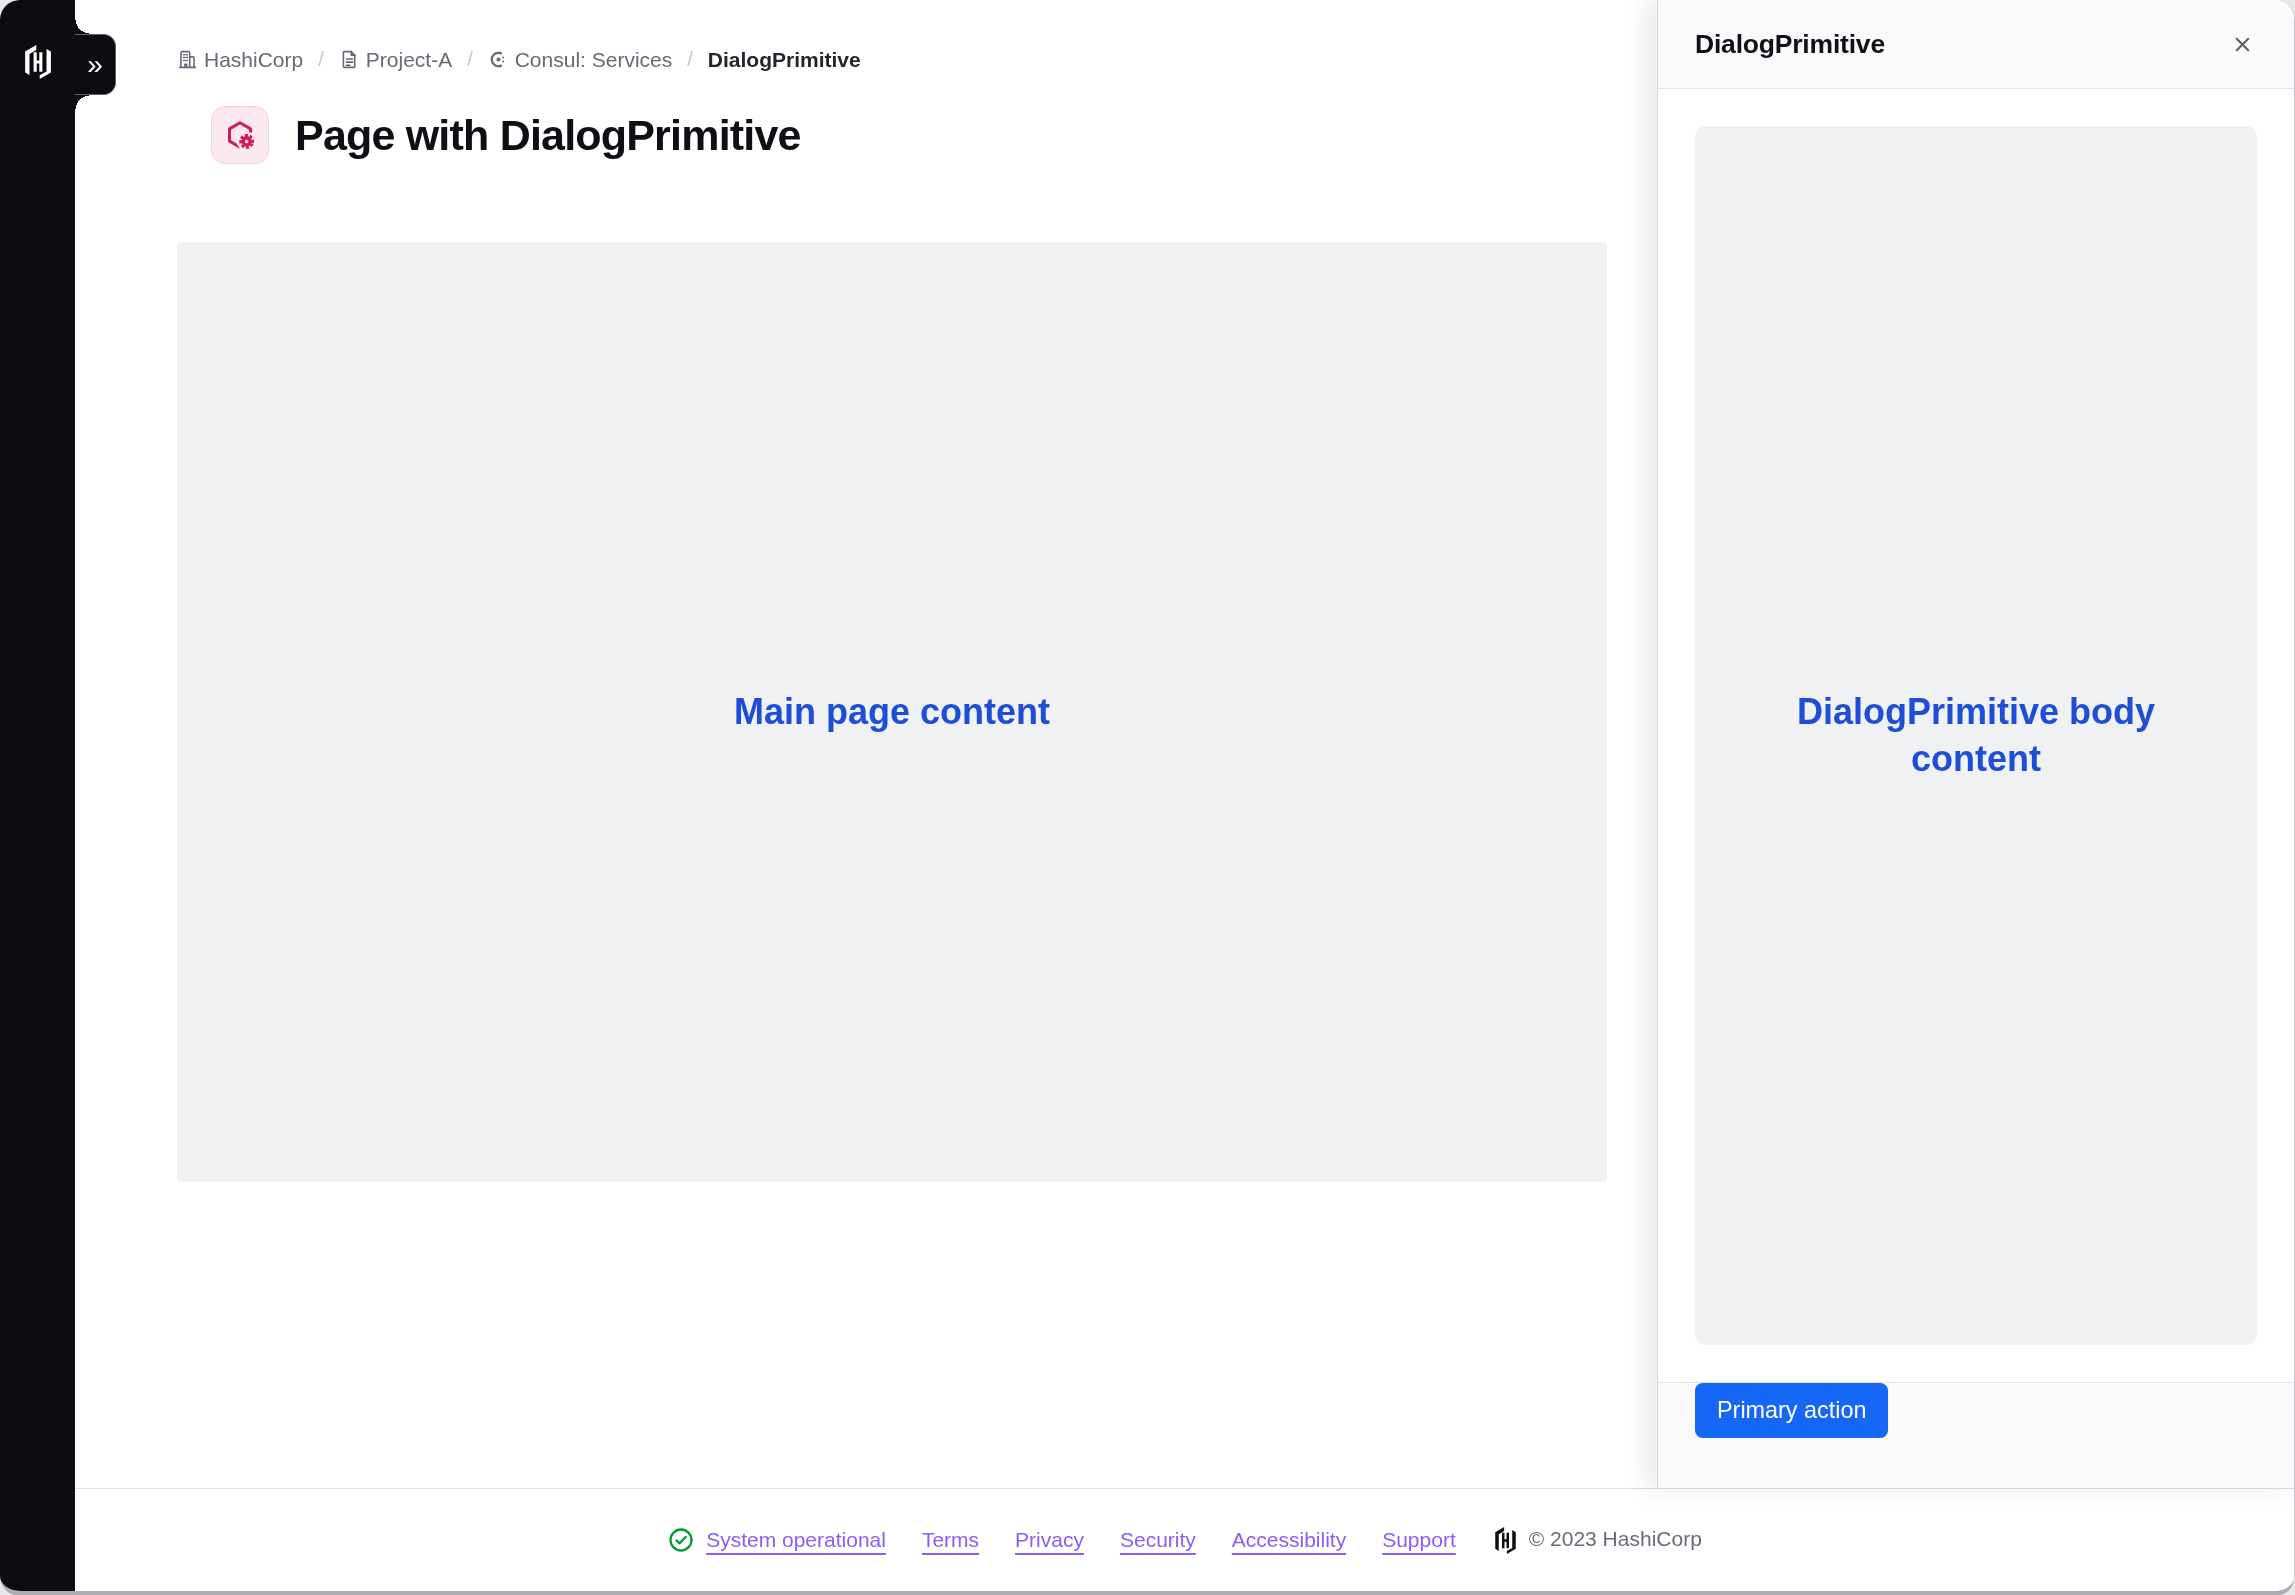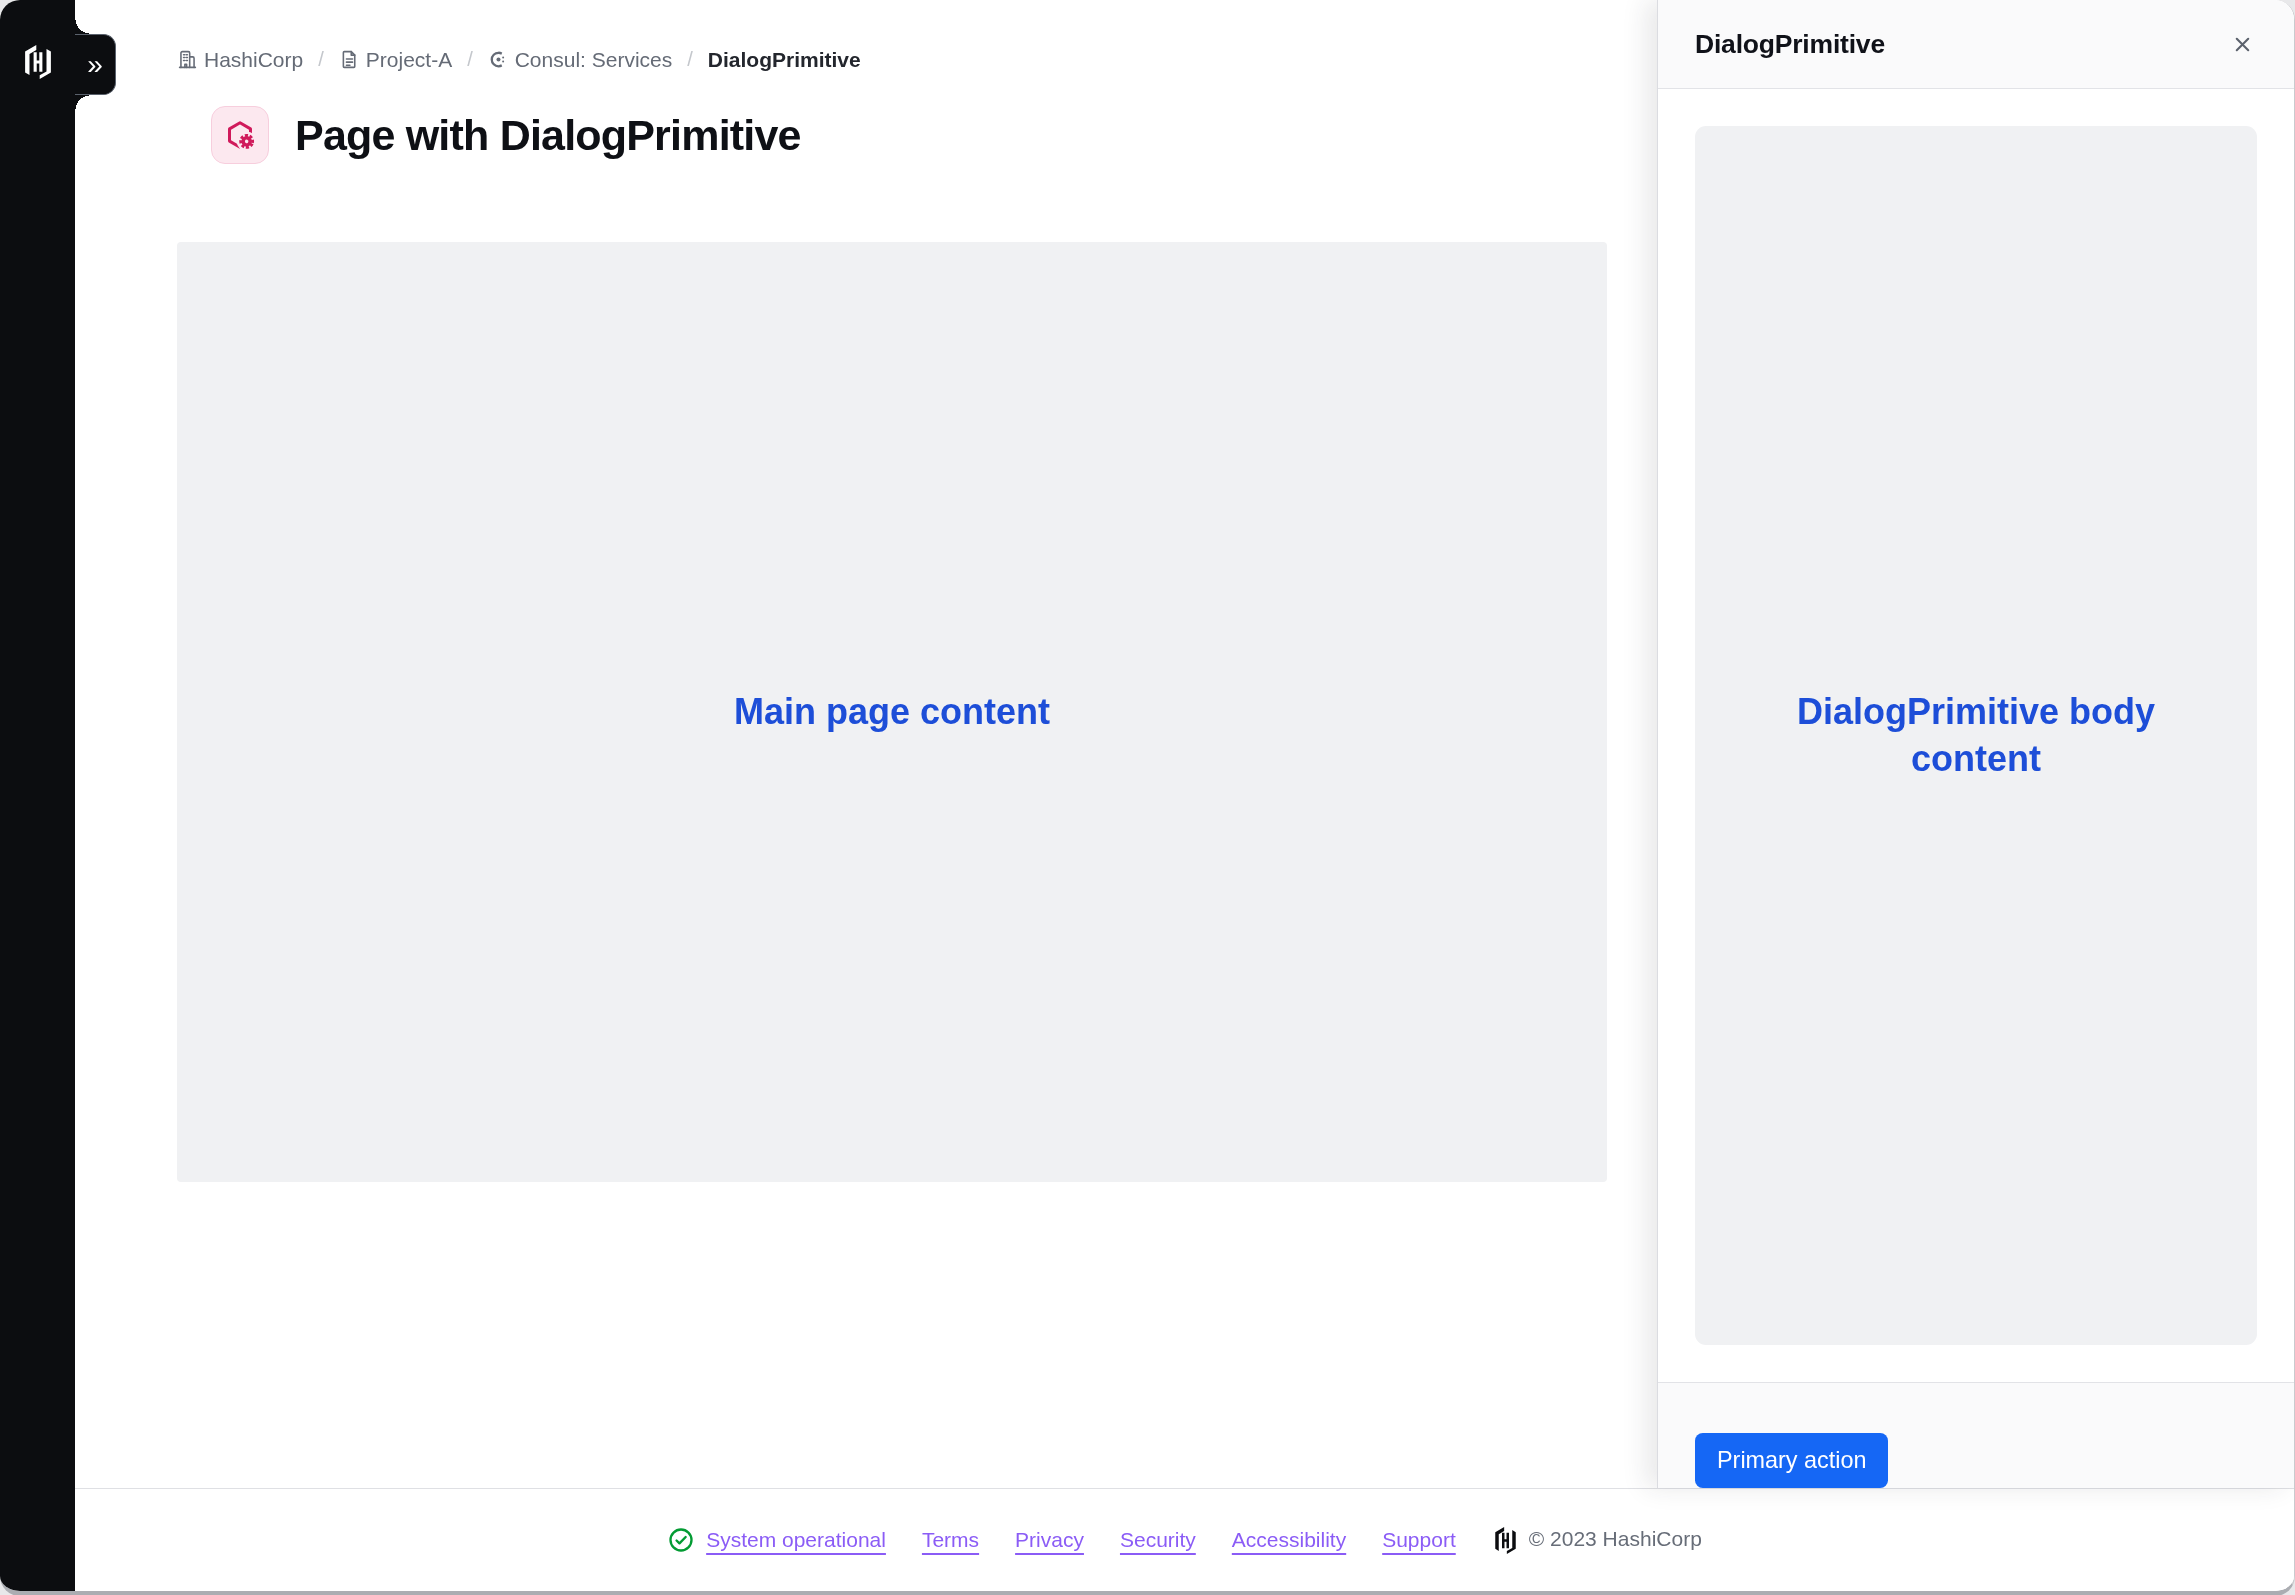--- a/index.html
+++ b/index.html
@@ -73,21 +73,21 @@
   .dialog-close{ width:36px; height:36px; display:flex; align-items:center; justify-content:center; cursor:pointer; background:none; border:none; }
   .dialog-close svg{ width:25px; height:25px; color:#5B616C; }
   .dialog-body{ flex:1; background:#fff; padding:37px; }
   .dialog-box{
     width:100%; height:100%; background:#F0F1F3; border-radius:11px;
     display:flex; align-items:center; justify-content:center;
   }
   .dialog-box .placeholder-text{ max-width:436px; }
   .dialog-footer{
     flex:0 0 auto; height:106px; background:#FAFAFB; border-top:1.6px solid #E2E3E7;
-    display:flex; align-items:flex-end; padding:0 37px;
+    display:flex; align-items:flex-start; padding:0 37px;
   }
   .btn-primary{
     height:55px; padding:0 22px; border:none; border-radius:7.8px;
     background:#1567F5; color:#fff; font-size:23.4px; font-weight:500;
     font-family:"Liberation Sans", sans-serif; cursor:pointer;
   }
 
   
   .page-footer{
     position:absolute; left:75px; right:0; top:1488px; bottom:0;

